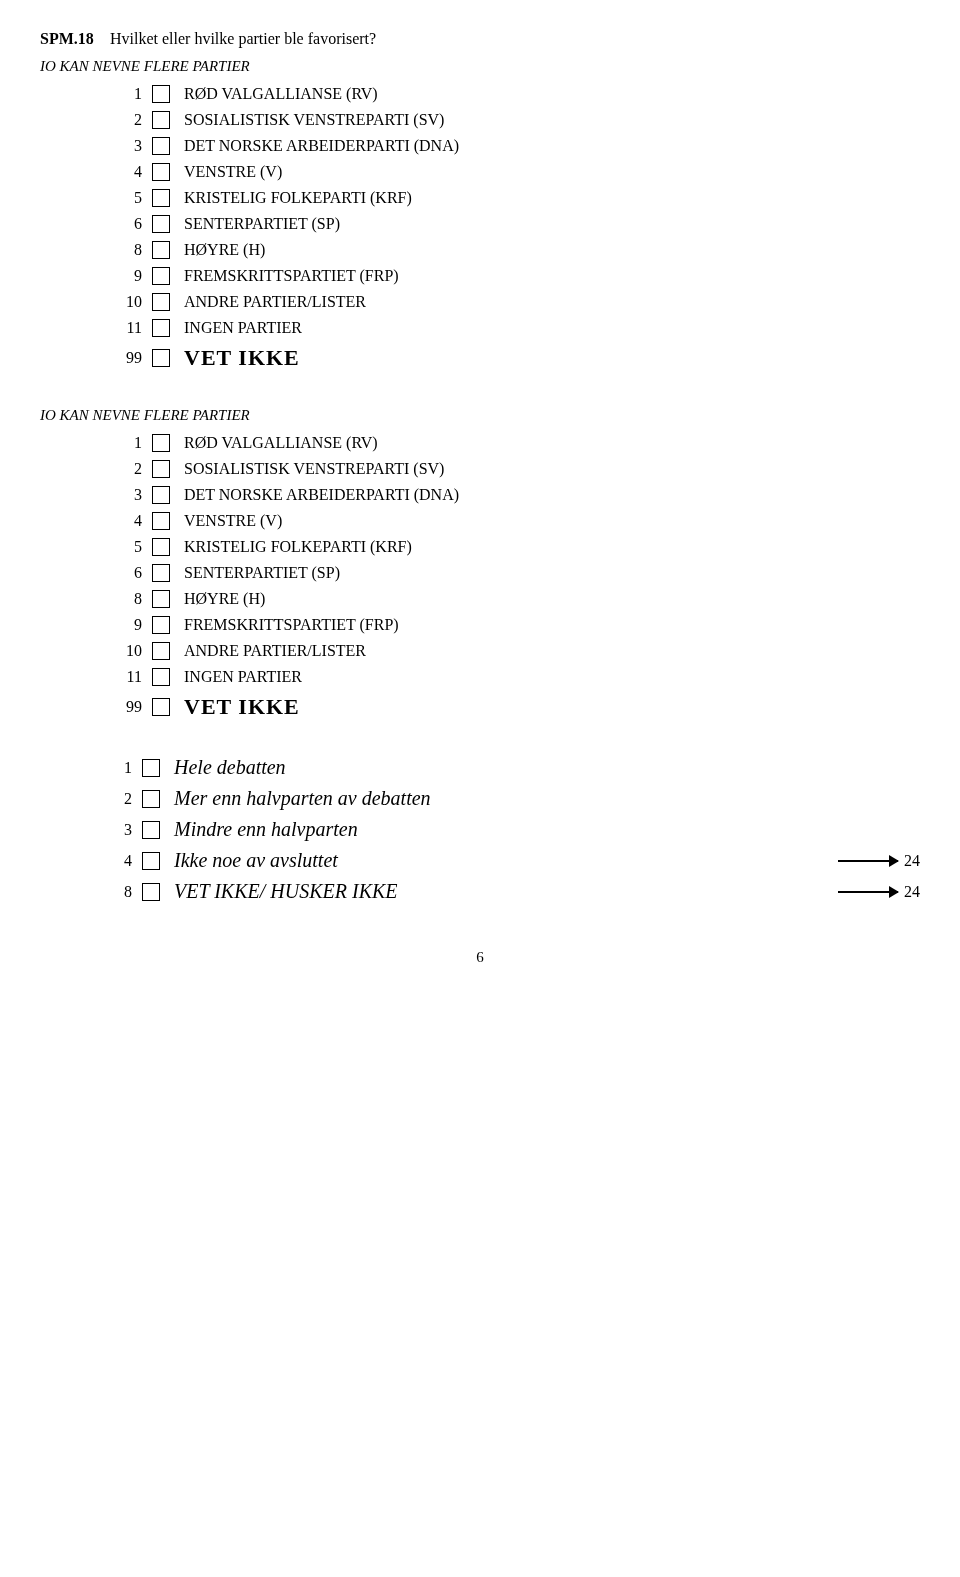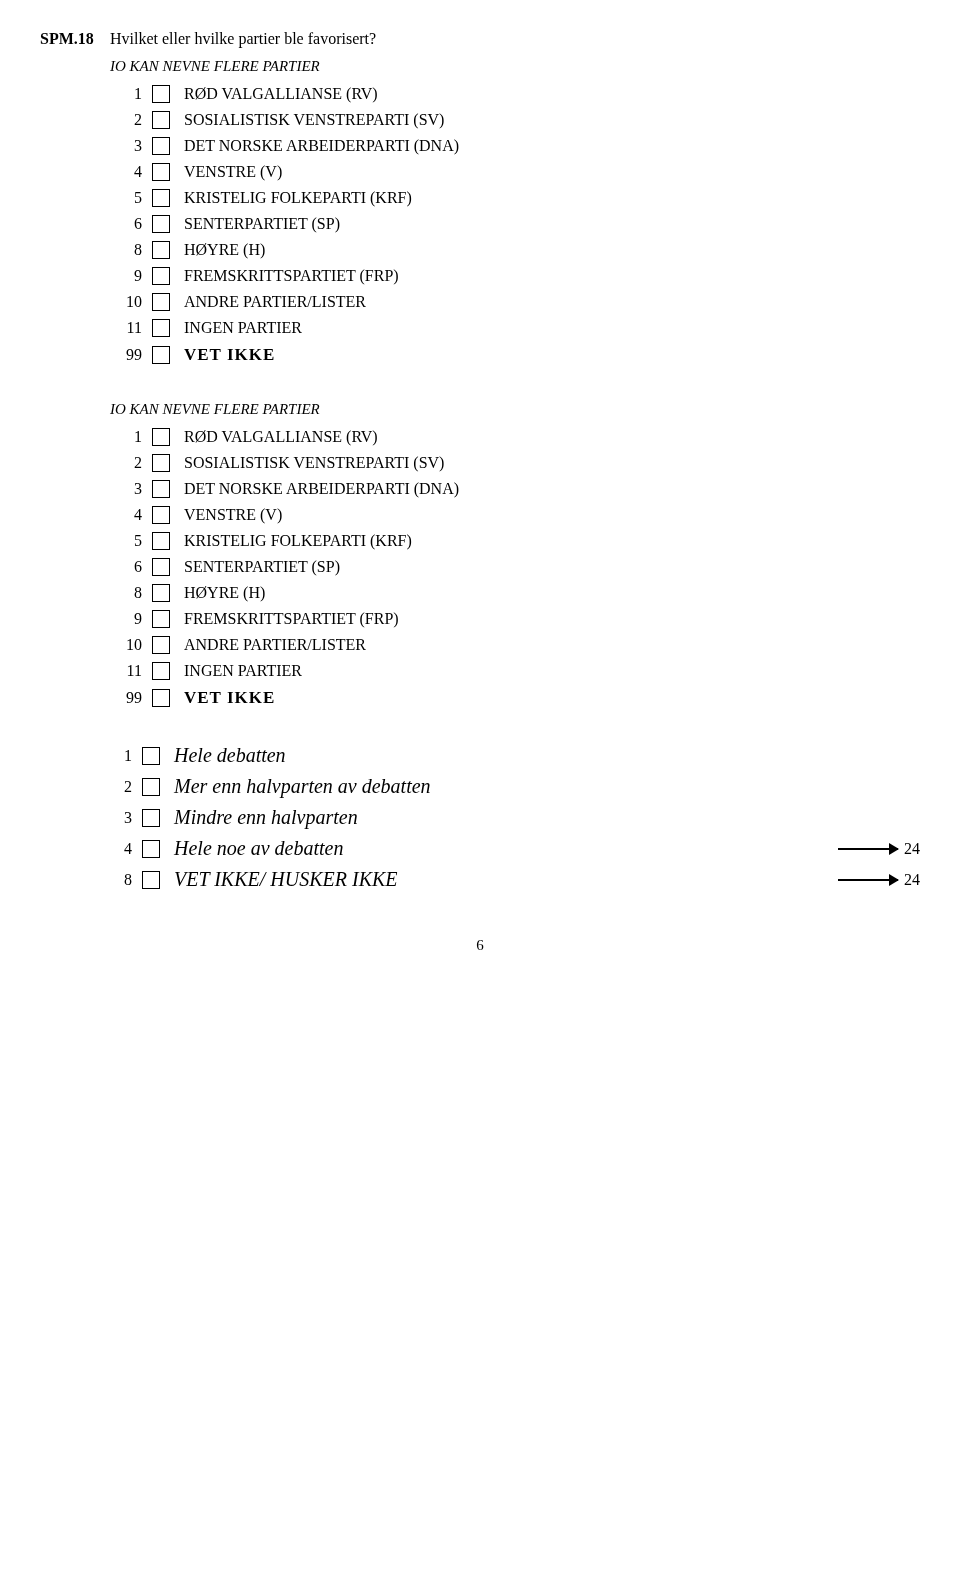--- a/index.html
+++ b/index.html
@@ -24,21 +24,20 @@
       font-weight: bold;
       min-width: 70px;
       font-size: 16px;
     }
     .question-text {
       font-size: 16px;
       flex: 1;
     }
     .instruction {
       font-style: italic;
-      margin-left: 70px;
       margin-bottom: 10px;
       font-size: 15px;
     }
     .options-list {
       margin-left: 70px;
       list-style: none;
     }
     .option-item {
       display: flex;
       align-items: center;
@@ -56,21 +55,21 @@
       border: 1.5px solid #000;
       display: inline-block;
       margin-right: 14px;
       flex-shrink: 0;
       background: #fff;
     }
     .option-label {
       font-size: 16px;
     }
     .vet-ikke-label {
-      font-size: 17px;
+      font-size: 22px;
       font-weight: bold;
       letter-spacing: 1px;
     }
     .page-footer {
       text-align: center;
       font-size: 15px;
       margin-top: 30px;
       padding-top: 10px;
     }
     .spm20-options {
@@ -262,21 +261,21 @@
       <span class="spm20-label">Mer enn halvparten av debatten</span>
     </div>
     <div class="spm20-option-row">
       <span class="spm20-num">3</span>
       <span class="checkbox"></span>
       <span class="spm20-label">Mindre enn halvparten</span>
     </div>
     <div class="spm20-option-row">
       <span class="spm20-num">4</span>
       <span class="checkbox"></span>
-      <span class="spm20-label">Hele noe av debatten</span>
+      <span class="spm20-label">Ikke noe av avsluttet</span>
       <div class="arrow-container">
         <span class="arrow-line"></span>
         <span class="arrow-number">24</span>
       </div>
     </div>
     <div class="spm20-option-row">
       <span class="spm20-num">8</span>
       <span class="checkbox"></span>
       <span class="spm20-label">VET IKKE/ HUSKER IKKE</span>
       <div class="arrow-container">

